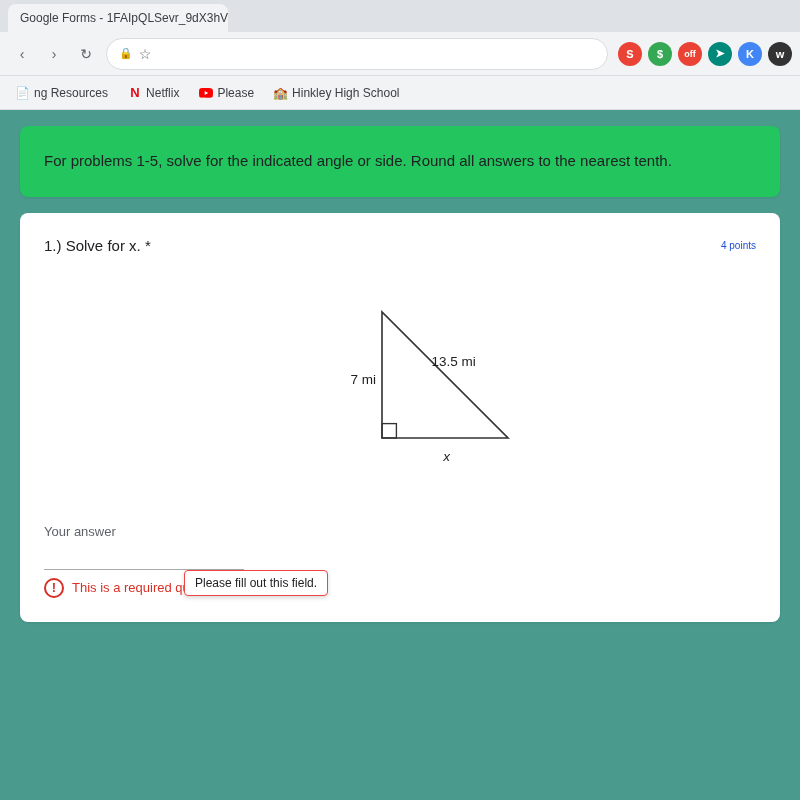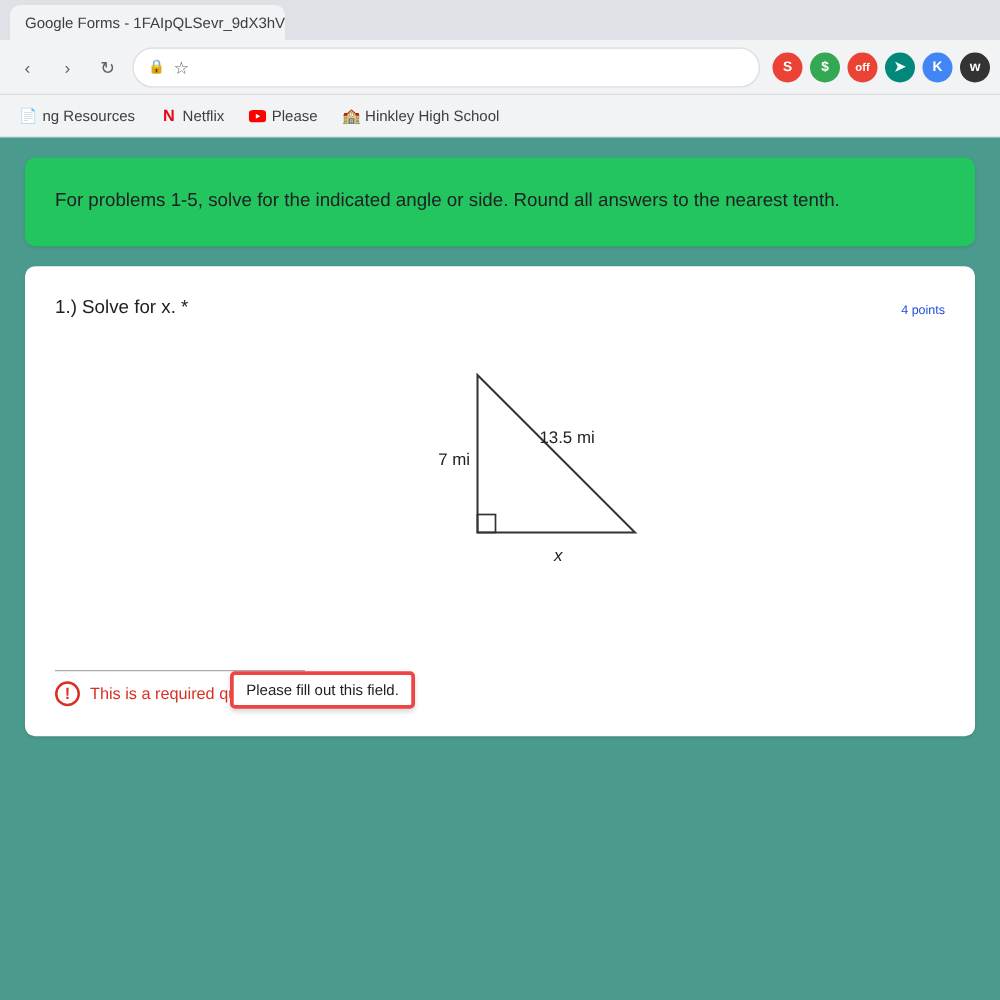--- a/index.html
+++ b/index.html
@@ -185,22 +185,22 @@
       background: #fff;
       border-radius: 8px;
       padding: 24px;
       box-shadow: 0 1px 3px rgba(0,0,0,0.1);
       position: relative;
     }
 
     .question-header {
       display: flex;
       justify-content: space-between;
-      align-items: flex-end;
-      margin-bottom: 8px;
+      align-items: center;
+      margin-bottom: 20px;
     }
 
     .question-title {
       font-size: 15px;
       color: #202124;
     }
 
     .question-points {
       font-size: 10px;
       color: #1d4ed8;
@@ -275,21 +275,21 @@
     .error-text {
       font-size: 13px;
       color: #d93025;
     }
 
     .tooltip-box {
       position: absolute;
       left: 140px;
       top: -8px;
       background: #fff;
-      border: 3px solid #ef4444;
+      border: 1px solid #ef4444;
       border-radius: 4px;
       padding: 5px 10px;
       font-size: 12px;
       color: #202124;
       box-shadow: 0 2px 4px rgba(0,0,0,0.15);
       white-space: nowrap;
       z-index: 10;
     }
   </style>
 </head>
@@ -377,20 +377,21 @@
           <text x="85" y="100" font-size="15" fill="#202124" font-family="Arial, sans-serif">7 mi</text>
 
           <text x="175" y="80" font-size="15" fill="#202124" font-family="Arial, sans-serif">13.5 mi</text>
 
           <text x="188" y="185" font-size="15" fill="#202124" font-family="Arial, sans-serif" font-style="italic">x</text>
         </svg>
       </div>
     </div>
 
     <div class="answer-section">
+      <div class="answer-label">Your answer</div>
       <input class="answer-input" type="text" style="">
 
       <div class="error-section">
         <div class="error-icon">!</div>
         <span class="error-text">This is a required question</span>
         <div class="tooltip-box">Please fill out this field.</div>
       </div>
     </div>
   </div>
 

